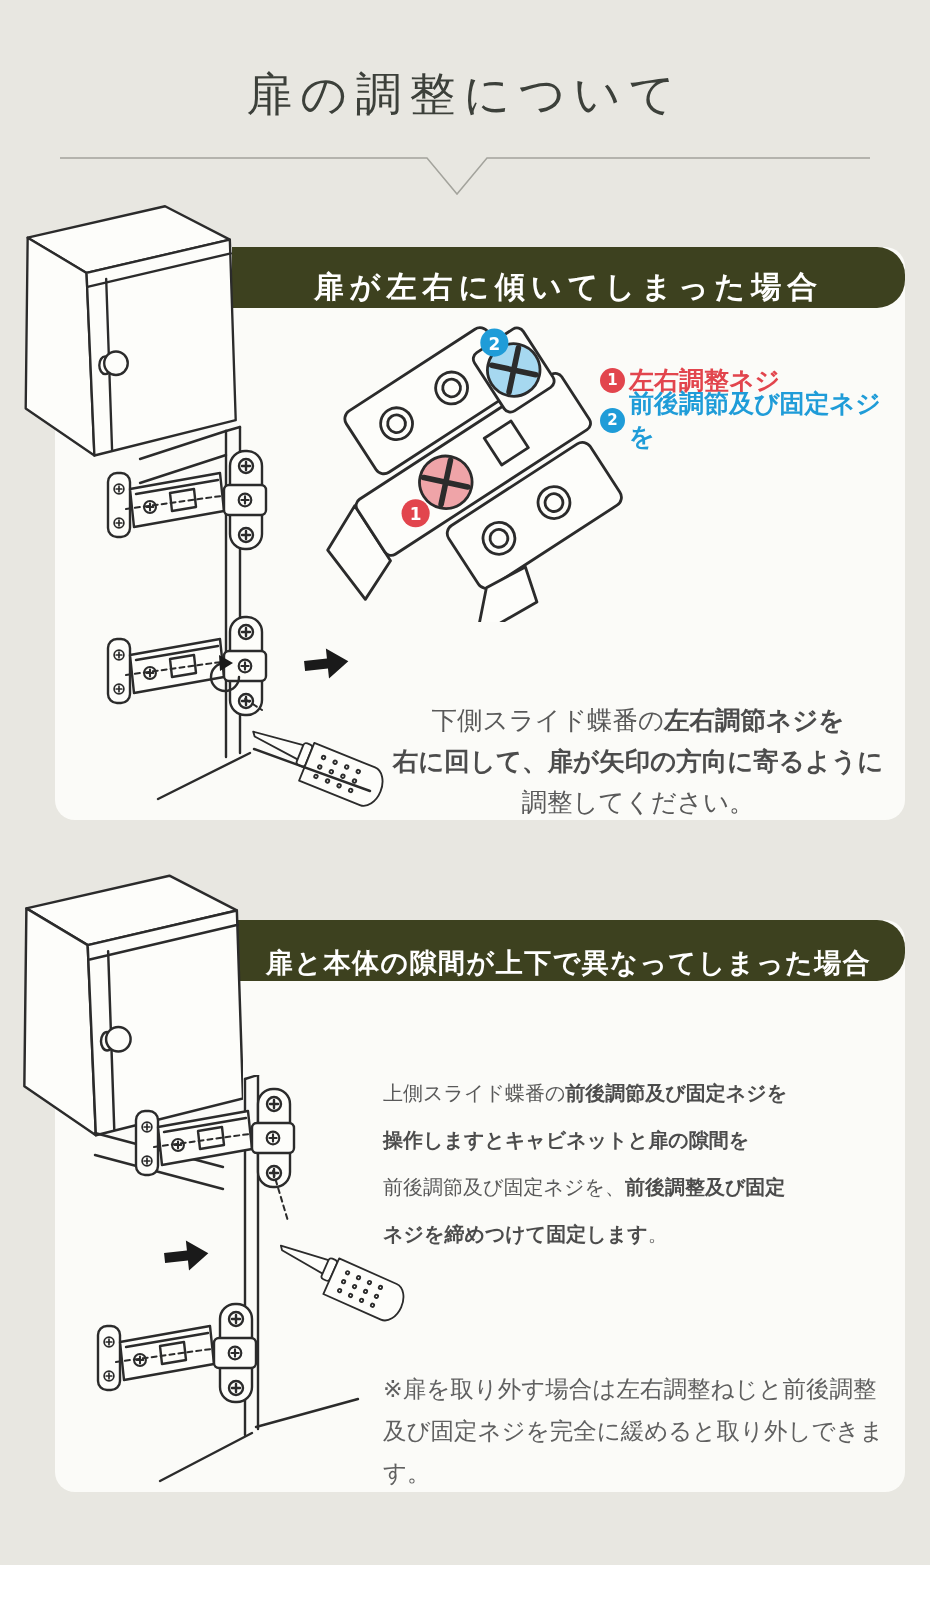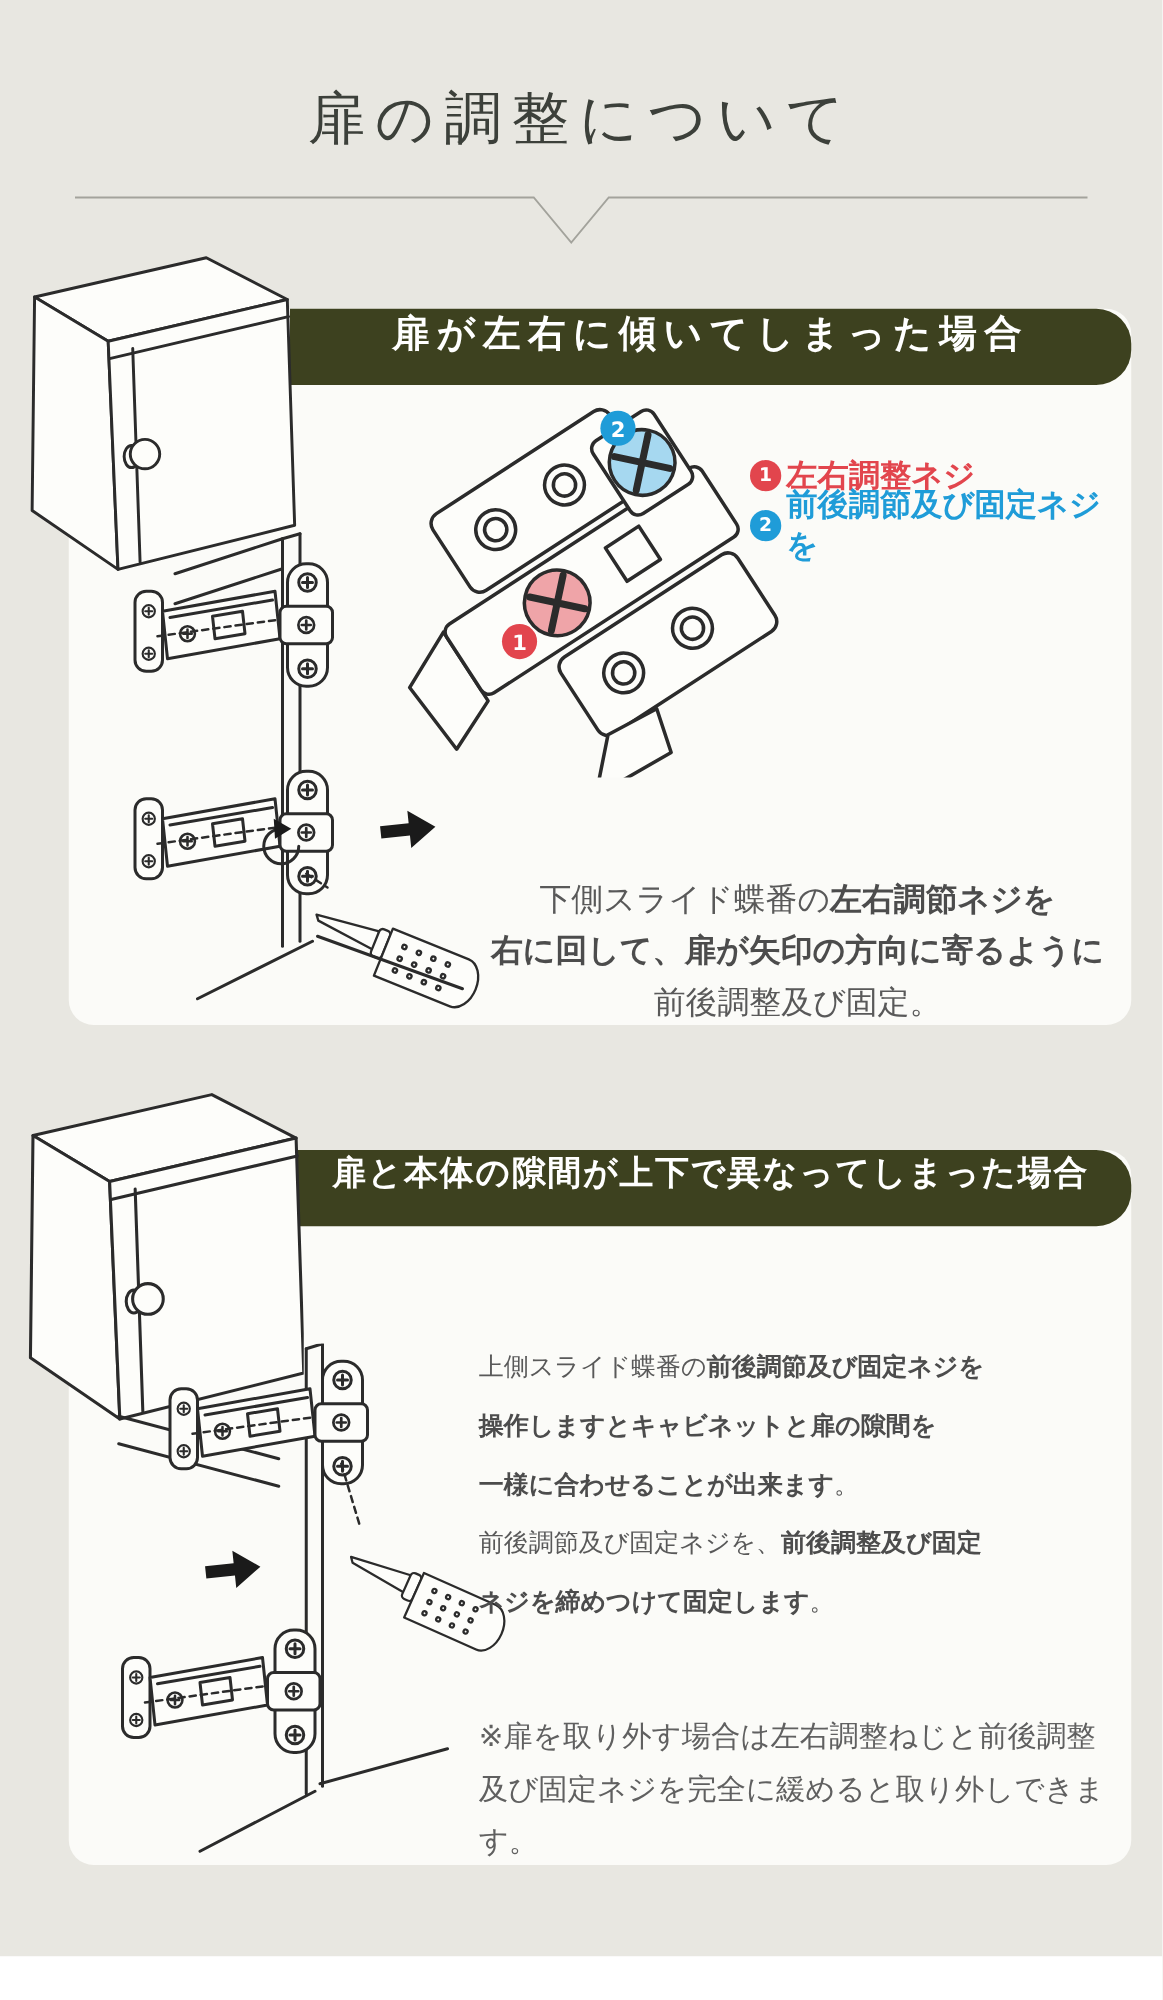--- a/index.html
+++ b/index.html
@@ -10,21 +10,21 @@
   
   #main-title{left:0;top:64px;width:930px;text-align:center;
     font-family:"DejaVu Serif","Liberation Serif",serif;
     font-size:46px;font-weight:400;letter-spacing:8px;color:#3c403a;}
 
   
   .card{background:#fbfbf8;border-radius:20px;}
   #card1{left:55px;top:247px;width:850px;height:573px;}
   #card2{left:55px;top:920px;width:850px;height:572px;}
   .banner{background:#3d411f;color:#ffffff;font-weight:bold;
-    border-radius:0 28px 28px 0;display:flex;align-items:flex-start;justify-content:center;}
+    border-radius:0 28px 28px 0;display:flex;align-items:flex-end;justify-content:center;}
   #banner1{left:232px;top:247px;width:673px;height:61px;font-size:30px;letter-spacing:6px;}
   #banner2{left:232px;top:920px;width:673px;height:61px;font-size:27px;letter-spacing:1.5px;}
 
   
   #legend{left:600px;top:360px;width:300px;}
   .legend-row{display:flex;align-items:center;height:40px;font-size:25px;font-weight:bold;}
   .legend-row.red{color:#e2454d;}
   .legend-row.blue{color:#1f9cd8;}
   .badge{display:inline-flex;align-items:center;justify-content:center;flex:0 0 auto;
     width:25px;height:25px;border-radius:50%;color:#fff;font-size:15px;font-weight:bold;margin-right:4px;}
@@ -199,21 +199,21 @@
   </div>
 
   <div id="para1" class="abs para">
     <div>
       <span>下側スライド蝶番の</span><b>左右調節ネジを</b>
     </div>
     <div>
       <b>右に回して、扉が矢印の方向に寄るように</b>
     </div>
     <div>
-      <span>前後調整及び固定。</span>
+      <span>調整してください。</span>
     </div>
   </div>
 
   <div id="card2" class="abs card"></div>
   <div id="banner2" class="abs banner">
     <span>扉と本体の隙間が上下で異なってしまった場合</span>
   </div>
 
   <svg class="abs art" style="left:8px;top:866px;" width="235" height="330" viewBox="0 0 230 320">
     <use href="#cab" transform="scale(1.0,1.0)"></use>
@@ -242,23 +242,20 @@
       <line class="ln" x1="216" y1="352" x2="318" y2="324"></line>
     </g>
   </svg>
 
   <div id="para2" class="abs para">
     <div>
       <span>上側スライド蝶番の</span><b>前後調節及び固定ネジを</b>
     </div>
     <div><b>操作しますとキャビネットと扉の隙間を</b></div>
     <div>
-      <b>一様に合わせることが出来ます</b><span>。</span>
-    </div>
-    <div>
       <span>前後調節及び固定ネジを、</span><b>前後調整及び固定</b>
     </div>
     <div>
       <b>ネジを締めつけて固定します</b><span>。</span>
     </div>
   </div>
 
   <div id="note" class="abs">
     <div>※扉を取り外す場合は左右調整ねじと前後調整</div>
     <div>及び固定ネジを完全に緩めると取り外しできます。</div>

